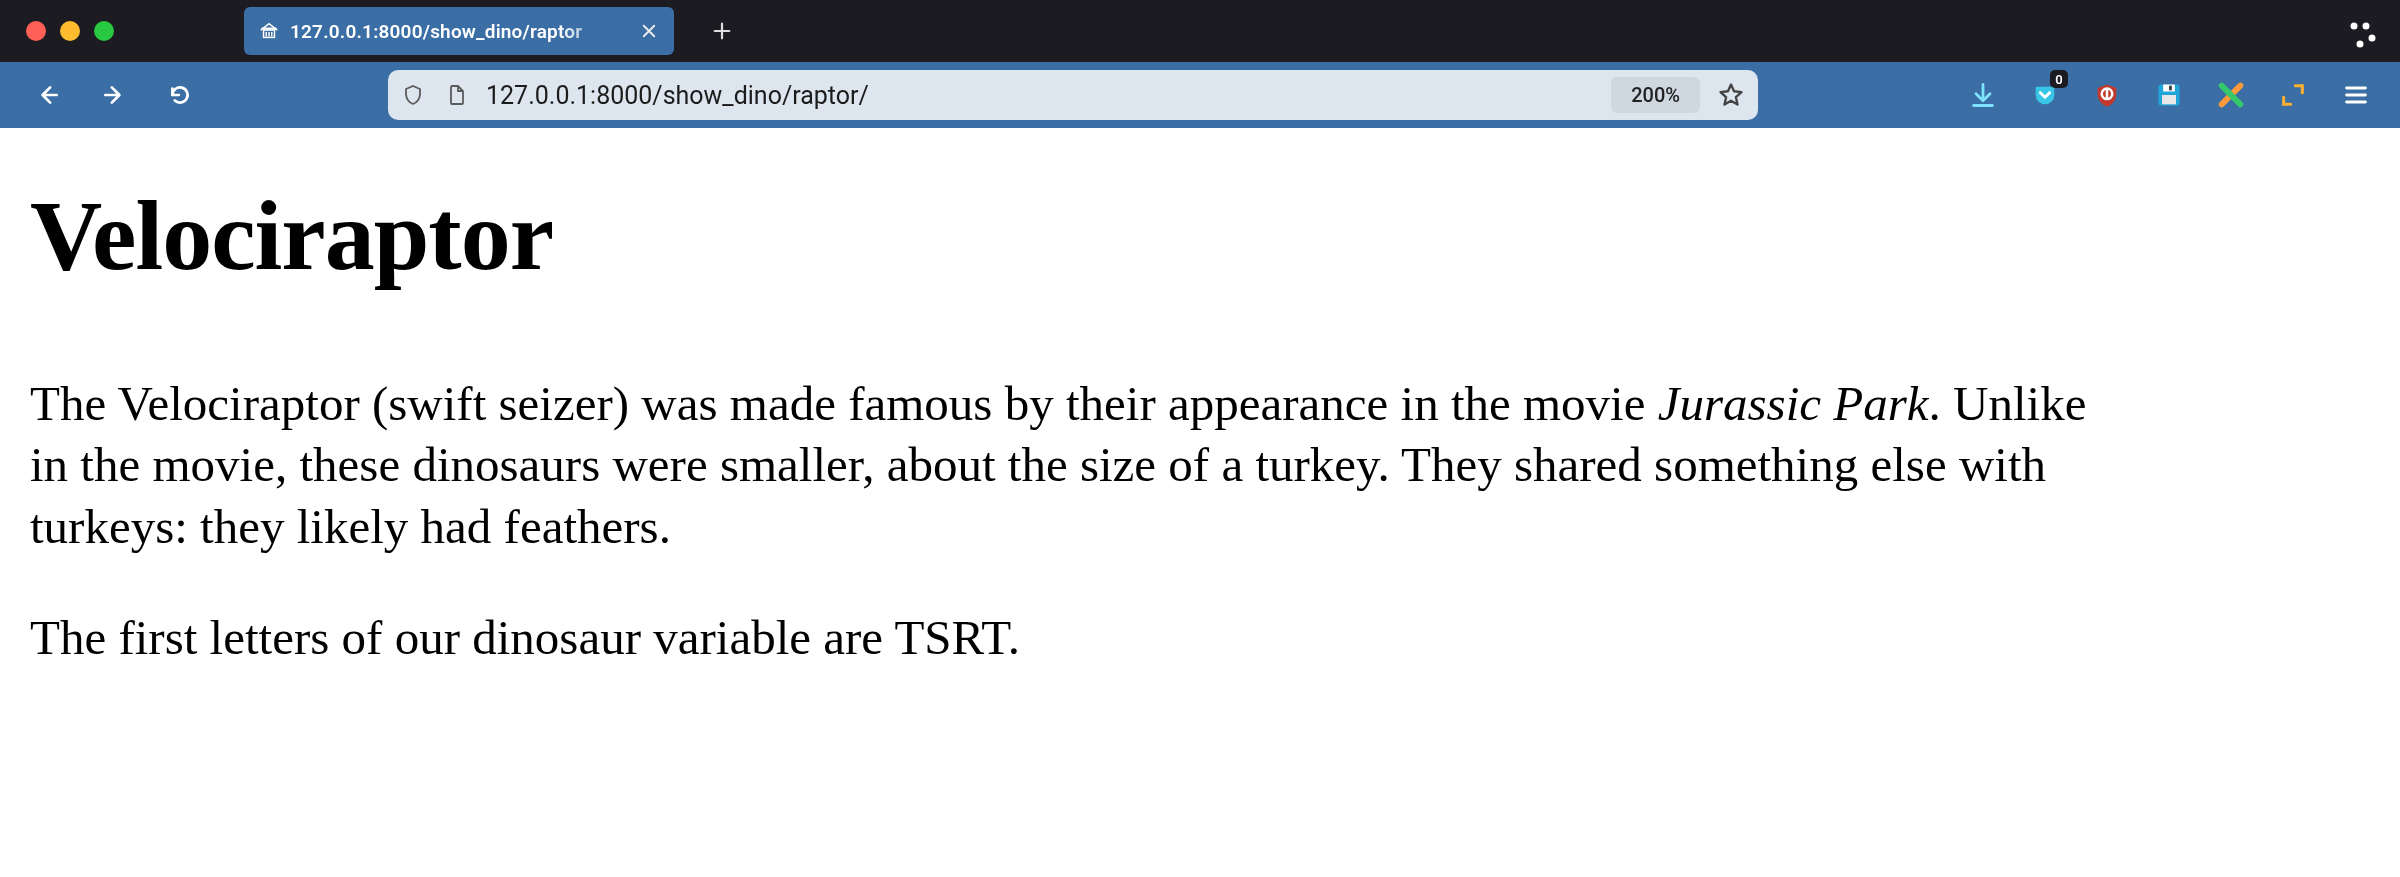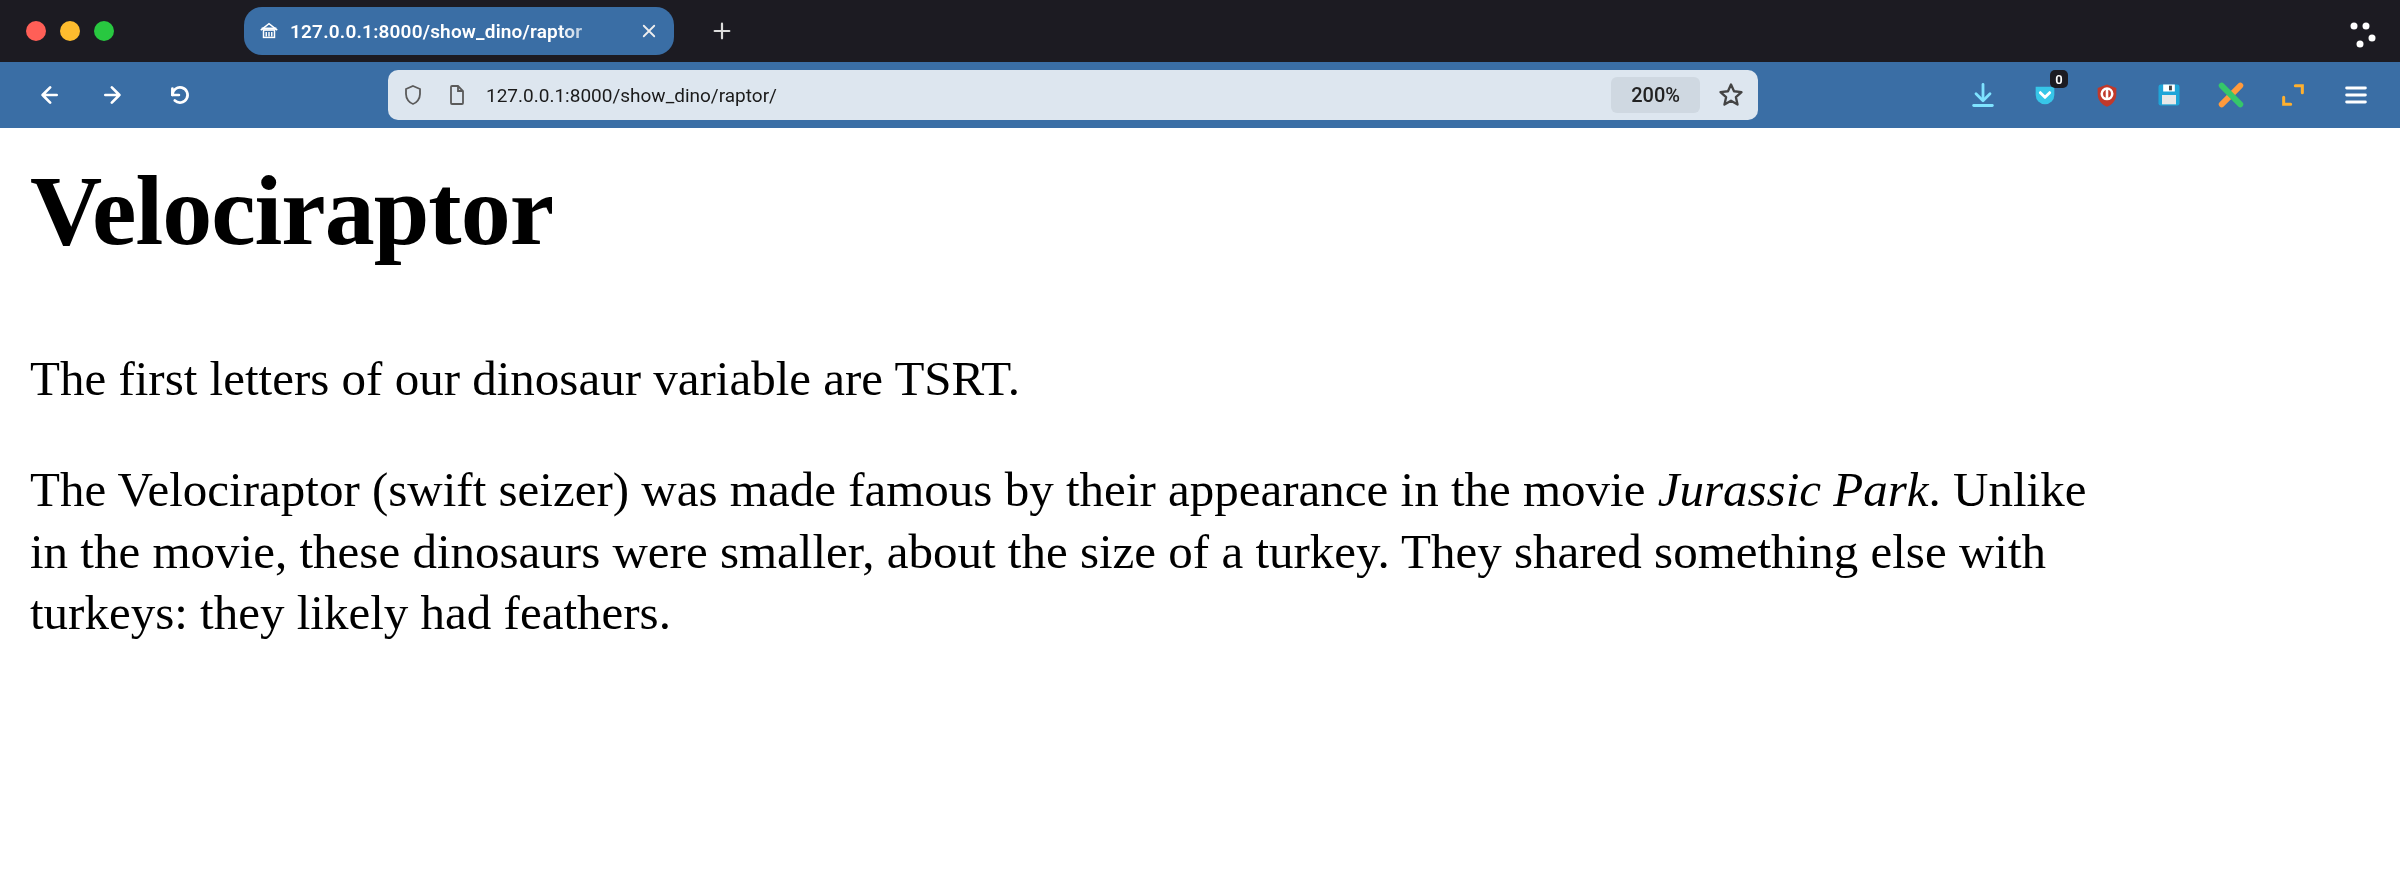--- a/index.html
+++ b/index.html
@@ -37,21 +37,21 @@
   .tlight.red    { background:#ff5f57; }
   .tlight.yellow { background:#febc2e; }
   .tlight.green  { background:#28c840; }
 
   .tab {
     display: flex;
     align-items: center;
     background: #3a6ea5;
     color: #fff;
     height: 48px;
-    border-radius: 18px;
+    border-radius: 6px;
     padding: 0 12px 0 14px;
     font-size: 19px;
     gap: 10px;
     max-width: 450px;
     min-width: 430px;
   }
   .tab .favicon {
     width: 22px; height: 22px;
     display:flex; align-items:center; justify-content:center;
   }
@@ -117,21 +117,21 @@
     display:flex;
     align-items:center;
     padding:0 10px;
     gap:14px;
     margin-left:160px;
   }
   .addr-icon { width:30px;height:30px;color:#5a5a5a; }
   .addr-icon svg { width:24px;height:24px; }
   .urltext {
     flex:1;
-    font-size:19px;
+    font-size:25px;
     color:#1b1b1b;
     white-space:nowrap;
     overflow:hidden;
   }
   .zoom-badge {
     background:#cfd8e1;
     color:#222;
     font-size:20px;
     padding:6px 20px;
     border-radius:6px;
@@ -166,21 +166,21 @@
 
   
   .page {
     padding: 10px 30px 30px 30px;
     font-family: "Times New Roman", Times, serif;
     color:#000;
   }
   .page h1 {
     font-size:100px;
     font-weight:700;
-    margin:15px 0 80px 0;
+    margin:40px 0 80px 0;
     letter-spacing:-1px;
   }
   .page p {
     font-size:49px;
     line-height:1.25;
     margin:0 0 50px 0;
     max-width: 2100px;
   }
   .page em { font-style: italic; }
 </style>
@@ -317,17 +317,17 @@
         <line x1="4" y1="6" x2="20" y2="6" stroke="currentColor" stroke-width="2.5" stroke-linecap="round"></line>
         <line x1="4" y1="12" x2="20" y2="12" stroke="currentColor" stroke-width="2.5" stroke-linecap="round"></line>
         <line x1="4" y1="18" x2="20" y2="18" stroke="currentColor" stroke-width="2.5" stroke-linecap="round"></line>
       </svg>
     </div>
   </div>
 </div>
 
 <div class="page">
   <h1>Velociraptor</h1>
-  <p>The first letters of our dinosaur variable are TSRT.</p>
   <p>
     <span>The Velociraptor (swift seizer) was made famous by their appearance in the movie </span><em>Jurassic Park</em><span>. Unlike in the movie, these dinosaurs were smaller, about the size of a turkey. They shared something else with turkeys: they likely had feathers.</span>
   </p>
+  <p>The first letters of our dinosaur variable are TSRT.</p>
 </div>
 
 </body></html>

